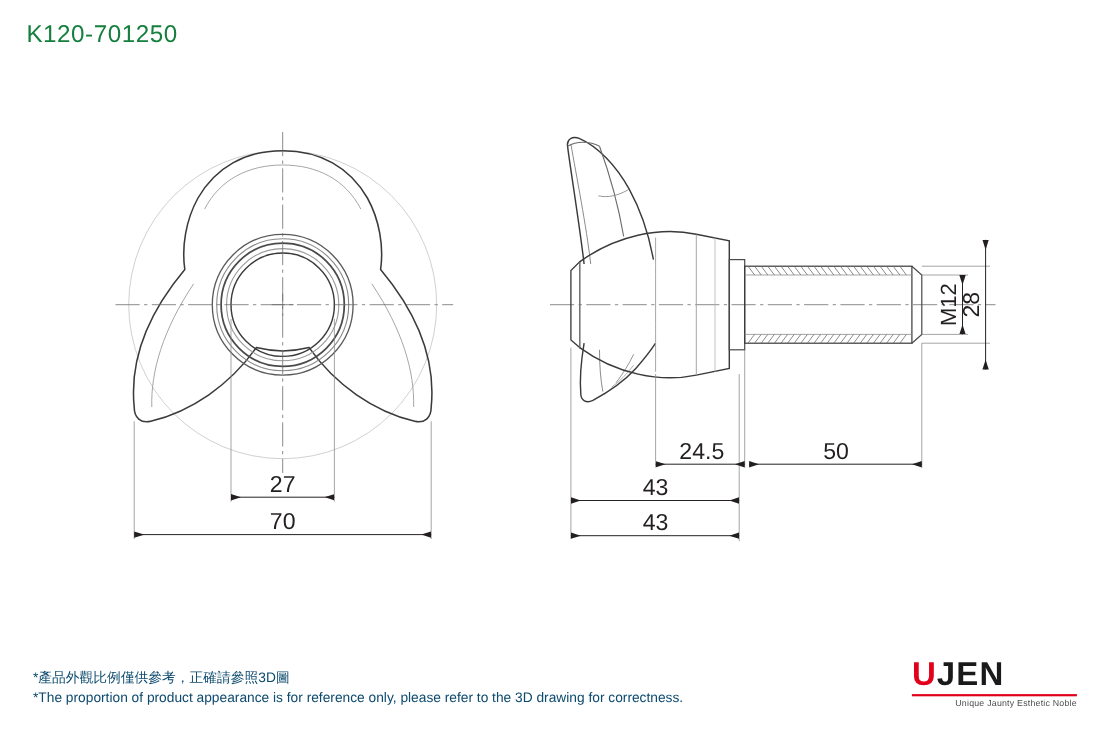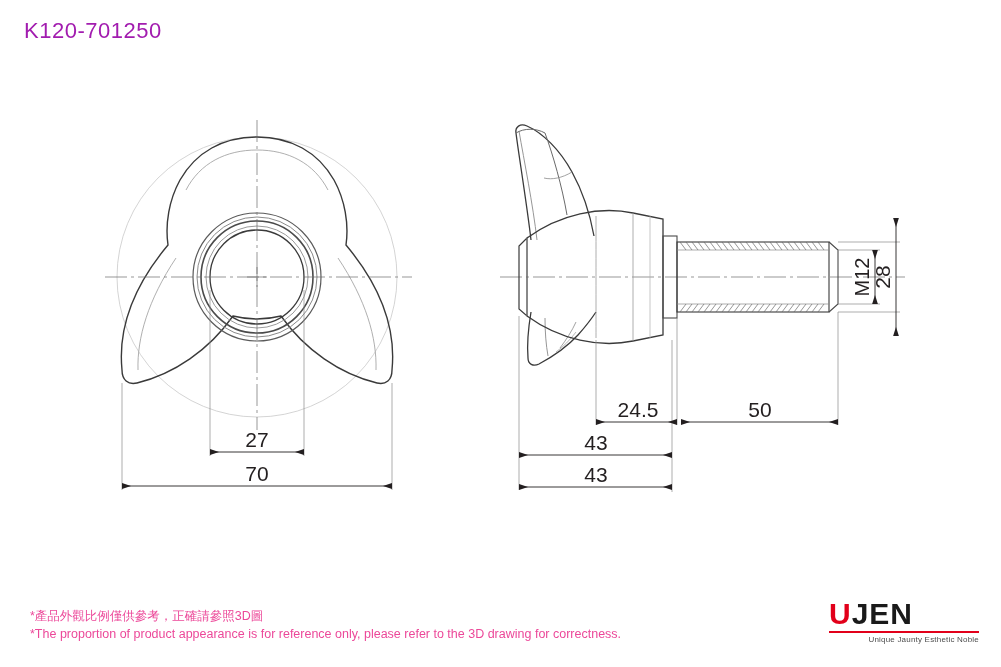--- a/index.html
+++ b/index.html
@@ -20,27 +20,27 @@
     left: 0; top: 0;
     width: 1001px;
     height: 667px;
   }
   #part-title {
     position: absolute;
     left: 24px;
     top: 18px;
     font-size: 22px;
     letter-spacing: 0.5px;
-    color: #a21caf;
+    color: #15803d;
     white-space: nowrap;
   }
   .note {
     position: absolute;
     left: 30px;
-    color: #ec4899;
+    color: #0c4a6e;
     white-space: nowrap;
   }
   #note-zh {
     top: 608px;
     font-size: 12.5px;
   }
   #note-en {
     top: 627px;
     font-size: 12.5px;
   }

